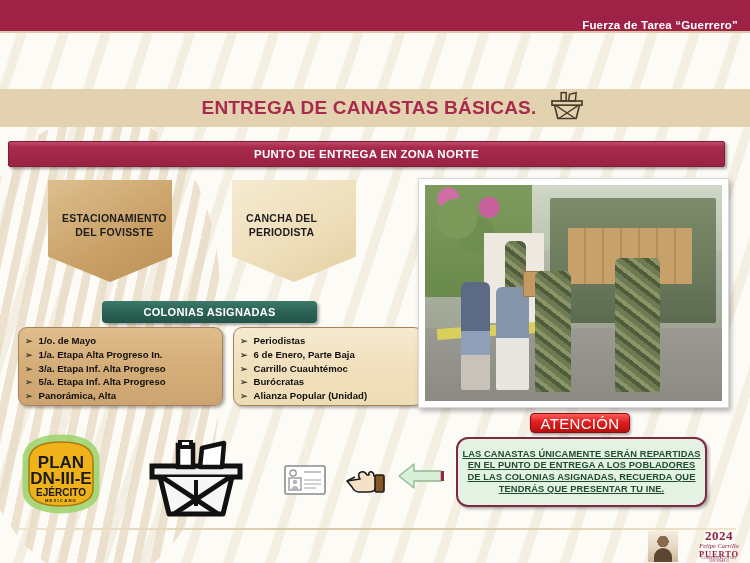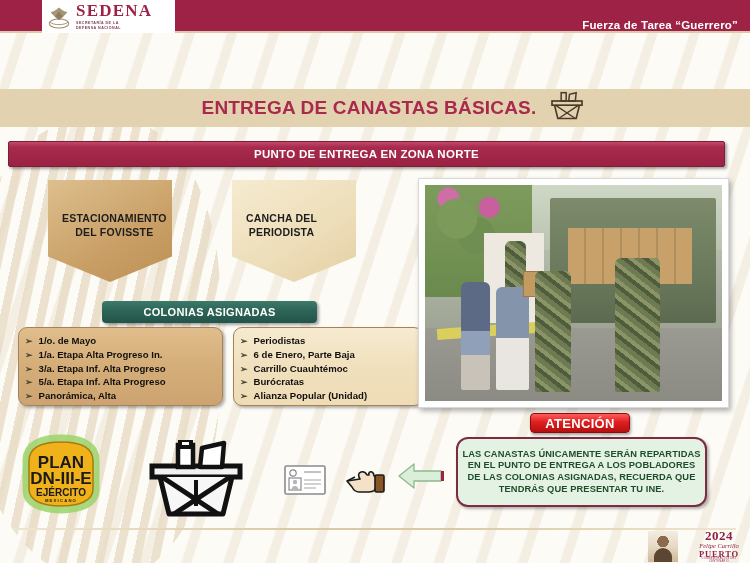--- a/index.html
+++ b/index.html
@@ -235,35 +235,35 @@
   
   .atencion-btn {
     position: absolute; left: 530px; top: 413px;
     width: 100px; height: 20px;
     background: linear-gradient(180deg,#ff5b5b 0%, #e01f1f 45%, #b50f0f 100%);
     border: 1px solid #8d0b0b;
     border-radius: 4px;
     box-shadow: 1px 2px 3px rgba(0,0,0,.35);
     display: flex; align-items: center; justify-content: center;
   }
-  .atencion-btn span { color:#fff; font-weight:bold; font-size:13px; letter-spacing:.3px; }
+  .atencion-btn span { color:#fff; font-weight:normal; font-size:15px; letter-spacing:.3px; }
 
   .atencion-box {
     position: absolute; left: 456px; top: 437px;
     width: 251px; height: 70px;
     background: #e4f2e4;
     border: 2px solid #7d2b42;
     border-radius: 12px;
     box-shadow: 2px 2px 3px rgba(0,0,0,.3);
     display: flex; align-items: center; justify-content: center;
     padding: 2px 4px;
   }
   .atencion-box p {
     color: #1e4d2b; font-weight: bold; font-size: 9.3px;
-    line-height: 1.26; text-align: center; letter-spacing: .1px;
+    line-height: 1.26; text-align: center; letter-spacing: .1px; text-decoration: underline;
   }
 
   
   .plan-logo {
     position: absolute; left: 12px; top: 432px;
     width: 98px; height: 84px;
   }
   .basket-icon { position: absolute; left: 148px; top: 440px; width: 96px; height: 78px; }
   .id-icon { position: absolute; left: 283px; top: 463px; width: 44px; height: 34px; }
   .hand-icon { position: absolute; left: 343px; top: 462px; width: 44px; height: 34px; }
@@ -297,35 +297,20 @@
 </style>
 </head>
 <body>
 
 <div class="slide">
 
   <div class="watermark"></div>
   <div class="watermark2"></div>
 
   <div class="header">
-    <div class="logo-plate">
-      <span class="eagle">
-        <svg viewBox="0 0 40 40" width="26" height="26" aria-hidden="true">
-          <ellipse cx="20" cy="30" rx="15" ry="7" fill="none" stroke="#9b8b6a" stroke-width="1.6"></ellipse>
-          <path d="M20 6 C16 10 12 12 8 13 C12 16 14 21 20 24 C26 21 28 16 32 13 C28 12 24 10 20 6 Z" fill="#a79672" stroke="#7e7053" stroke-width="1"></path>
-          <path d="M20 11 C18 14 16 17 14 19 C17 20 18 22 20 24 C22 22 23 20 26 19 C24 17 22 14 20 11 Z" fill="#8d7d5c"></path>
-          <path d="M6 28 C12 33 28 33 34 28" fill="none" stroke="#9b8b6a" stroke-width="1.4"></path>
-        </svg>
-      </span>
-      <span class="logo-text">
-        <span class="logo-title">SEDENA</span>
-        <span class="logo-sub" style="display:block;white-space:pre-line">SECRETARÍA DE LA
-DEFENSA NACIONAL</span>
-      </span>
-    </div>
     <div class="header-right">Fuerza de Tarea “Guerrero”</div>
   </div>
 
 
   <div class="title-band">
     <span class="title-text">ENTREGA DE CANASTAS BÁSICAS.</span>
     <span>
       <svg viewBox="0 0 40 36" width="34" height="30" aria-hidden="true">
         <rect x="2" y="12" width="36" height="5" fill="none" stroke="#4a3b28" stroke-width="2"></rect>
         <path d="M5 17 L9 33 H31 L35 17" fill="none" stroke="#4a3b28" stroke-width="2"></path>

